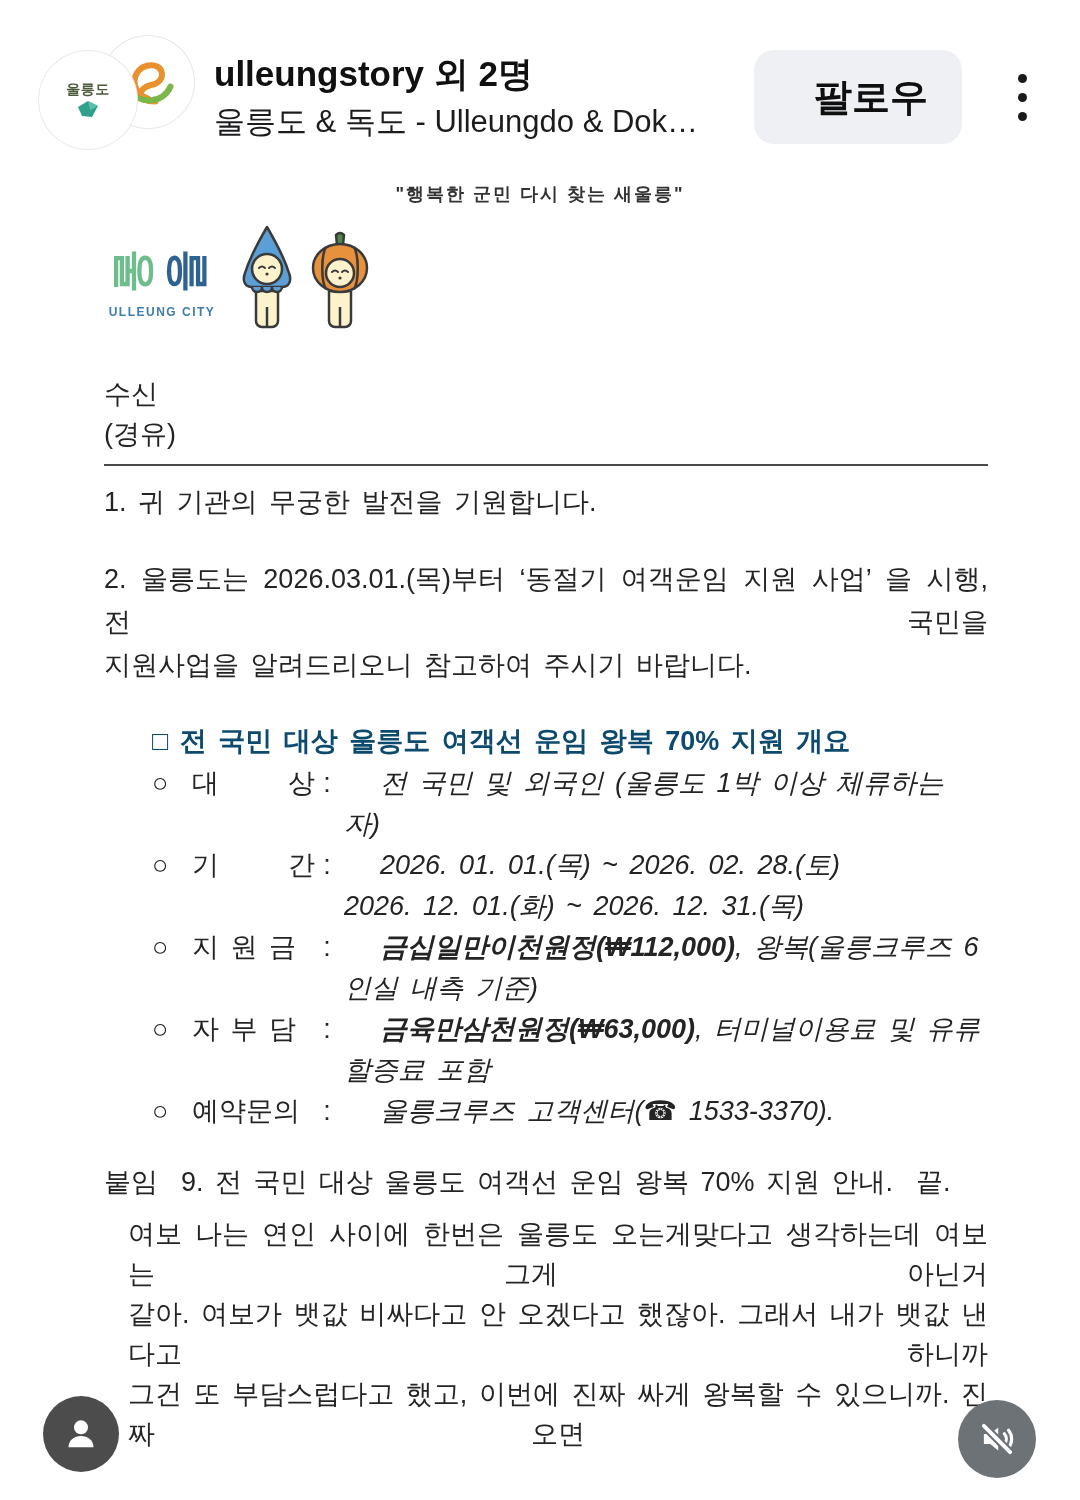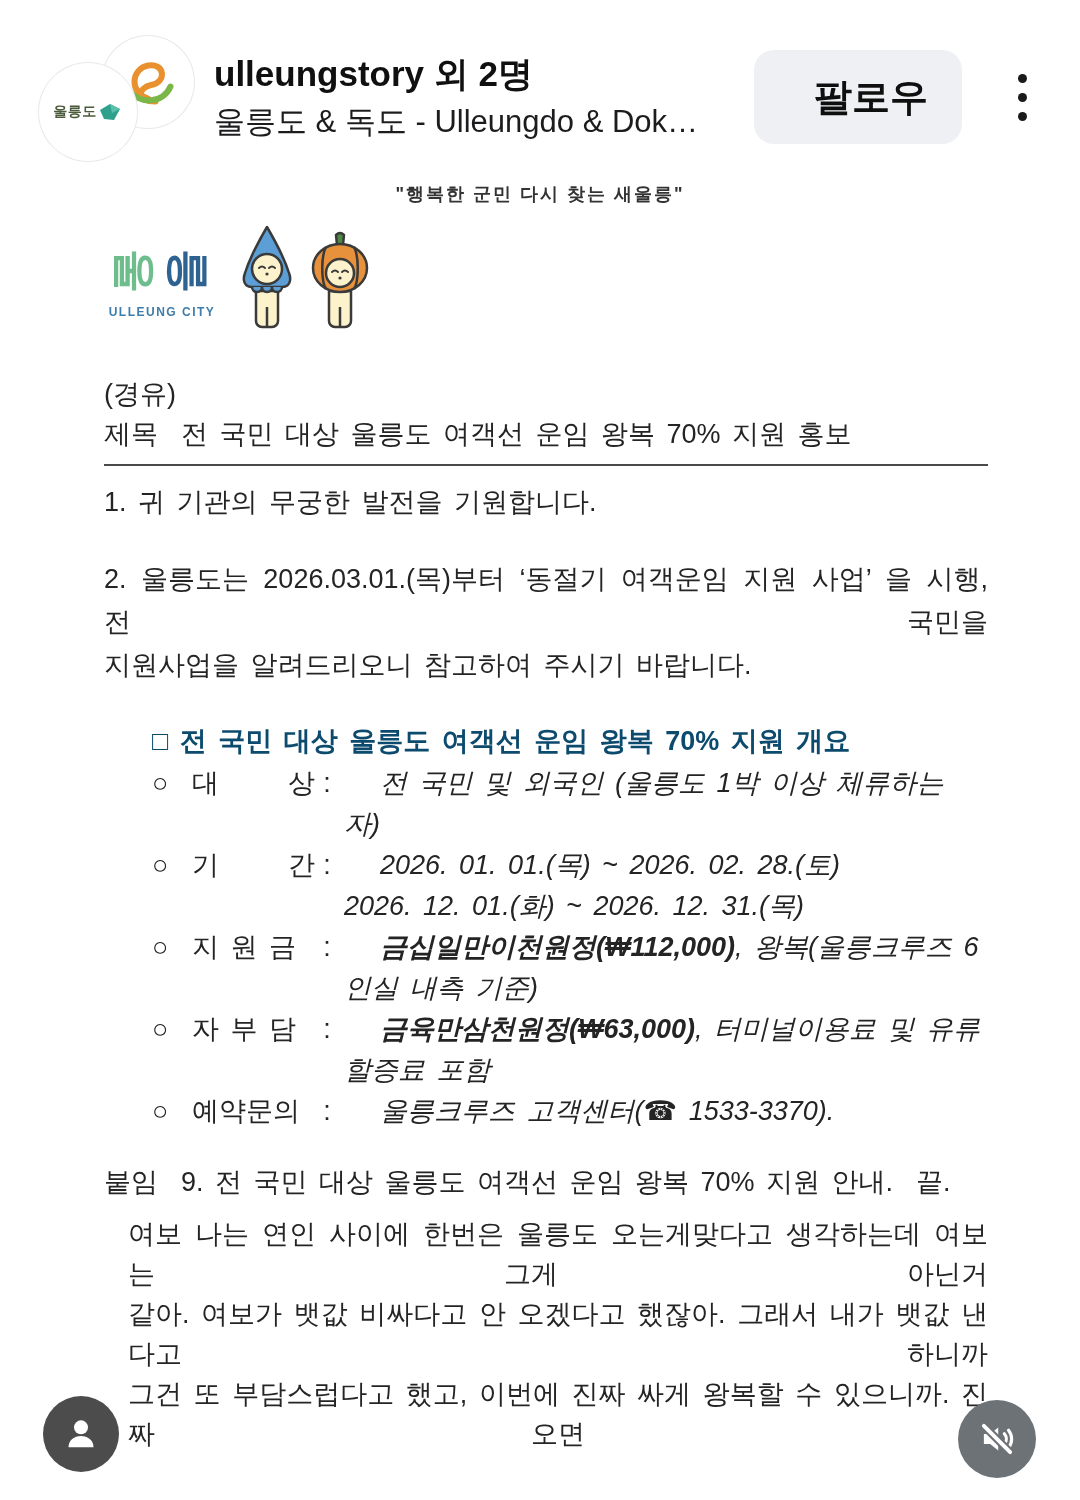--- a/index.html
+++ b/index.html
@@ -6,21 +6,21 @@
   body {
     width:1080px; height:1500px; background:#ffffff; overflow:hidden; position:relative;
     font-family:"Liberation Sans","DejaVu Sans",sans-serif; color:#222;
   }
 
   
   .post-header { display:flex; align-items:center; padding:34px 38px 0 42px; height:126px; }
   .avatar-stack { position:relative; width:152px; height:122px; flex:0 0 auto; }
   .avatar { position:absolute; border-radius:50%; background:#fff; box-shadow:0 0 0 1px #e8e8e8; display:flex; align-items:center; justify-content:center; overflow:hidden; }
   .avatar-back { width:92px; height:92px; right:0; top:0; }
-  .avatar-front { width:92px; height:92px; left:0; bottom:0; box-shadow:0 0 0 3px #fff,0 0 0 4px #e8e8e8; flex-direction:row;text-align:center; }
+  .avatar-front { width:92px; height:92px; left:0; bottom:12px; box-shadow:0 0 0 3px #fff,0 0 0 4px #e8e8e8; flex-direction:column;text-align:center; }
   .avatar-badge-text { font-size:14px; font-weight:700; color:#4a5a3a; letter-spacing:0.5px; }
   .header-text { margin-left:20px; flex:1 1 auto; min-width:0; }
   .header-title { font-size:35px; font-weight:700; color:#101010; line-height:44px; white-space:nowrap; }
   .header-subtitle { font-size:31px; font-weight:400; color:#1c1c1e; line-height:40px; margin-top:6px; white-space:nowrap; overflow:hidden; }
   .follow-btn { flex:0 0 auto; width:208px; height:94px; background:#eef0f4; border:none; border-radius:20px;
     font-family:inherit; font-size:38px; font-weight:700; color:#0f0f0f; display:flex; align-items:center; justify-content:center; cursor:pointer;padding-left:32px; }
   .more-btn { flex:0 0 auto; margin-left:40px; width:40px; height:94px; display:flex; flex-direction:column; align-items:center; justify-content:center; gap:10px; background:none; border:none; cursor:pointer; }
   .more-btn .dot { width:9px; height:9px; border-radius:50%; background:#1a1a1a; }
 
   
@@ -133,22 +133,22 @@
           <circle cx="112" cy="50" r="14" fill="#fcf3cd"></circle>
         </g>
         <path d="M104 49 q3 -3 6 0" stroke="#3a3a3a" stroke-width="2" fill="none" stroke-linecap="round"></path>
         <path d="M114 49 q3 -3 6 0" stroke="#3a3a3a" stroke-width="2" fill="none" stroke-linecap="round"></path>
         <circle cx="112" cy="55" r="1.6" fill="#3a3a3a"></circle>
       </svg>
     </div>
   </div>
 
   <div class="doc-body">
+    <div class="doc-line">수신</div>
     <div class="doc-line">(경유)</div>
-    <div class="doc-line">제목  전 국민 대상 울릉도 여객선 운임 왕복 70% 지원 홍보</div>
     <hr class="doc-rule">
     <div class="para1">1. 귀 기관의 무궁한 발전을 기원합니다.</div>
 
     <div class="para2">
       <div class="msg-line justify">2. 울릉도는 2026.03.01.(목)부터 ‘동절기 여객운임 지원 사업’ 을 시행, 전 국민을</div>
       <div class="msg-line">지원사업을 알려드리오니 참고하여 주시기 바랍니다.</div>
     </div>
 
     <div class="overview">
       <div class="ov-heading">□ 전 국민 대상 울릉도 여객선 운임 왕복 70% 지원 개요</div>

